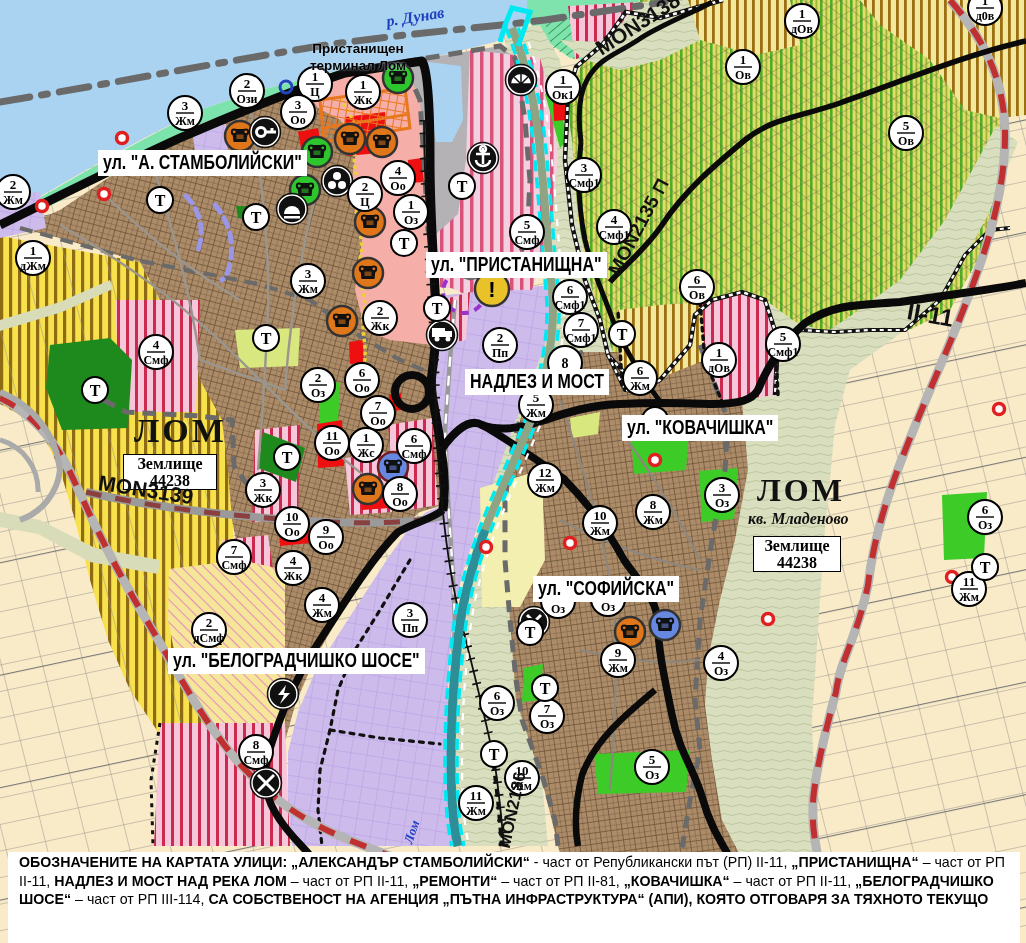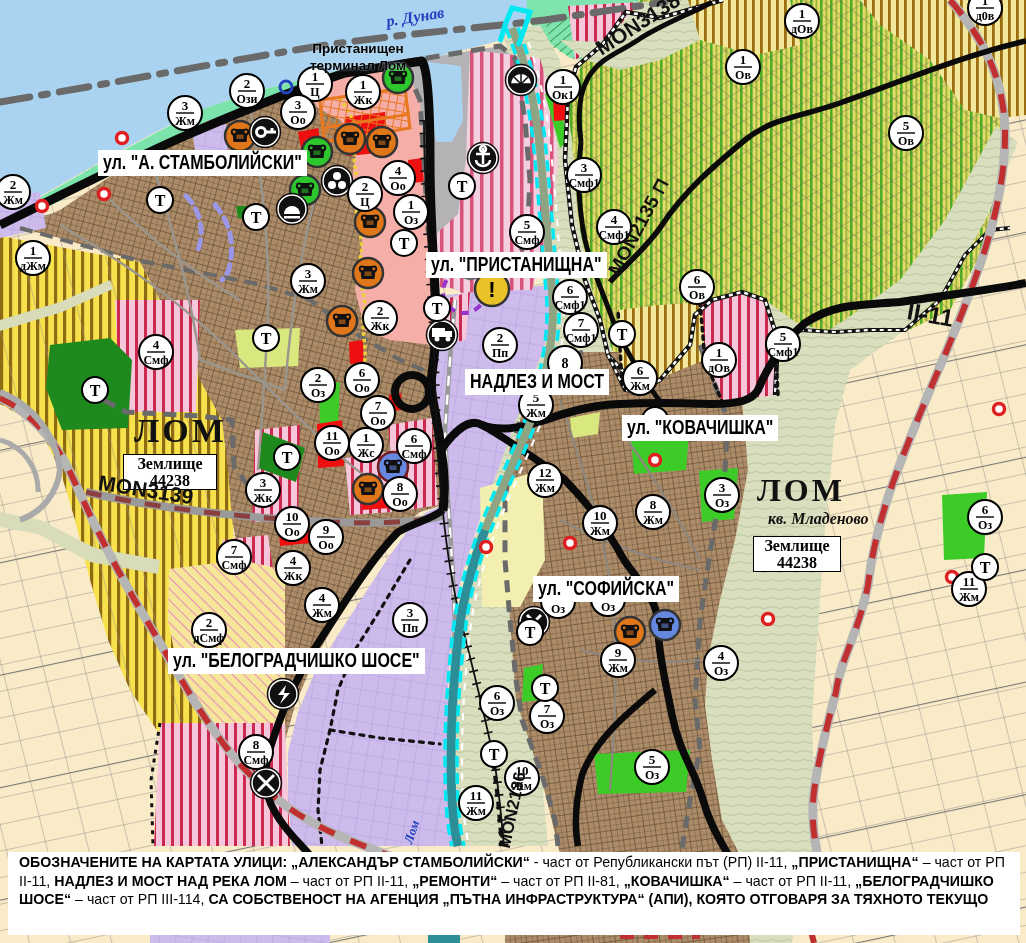--- a/index.html
+++ b/index.html
@@ -1033,26 +1033,26 @@
 <div style="position:absolute;left:426px;top:252px;background:#fff;padding:4px 5px;font-weight:bold;font-size:16px;white-space:nowrap;color:#000;"><span style="display:inline-block;transform:scaleY(1.24);">ул. "ПРИСТАНИЩНА"</span></div>
 <div style="position:absolute;left:447px;top:369px;background:#fff;padding:4px 5px;font-weight:bold;font-size:16px;white-space:nowrap;color:#000;margin-left:18px;"><span style="display:inline-block;transform:scaleY(1.24);">НАДЛЕЗ И МОСТ</span></div>
 <div style="position:absolute;left:622px;top:415px;background:#fff;padding:4px 5px;font-weight:bold;font-size:16px;white-space:nowrap;color:#000;"><span style="display:inline-block;transform:scaleY(1.24);">ул. "КОВАЧИШКА"</span></div>
 <div style="position:absolute;left:533px;top:576px;background:#fff;padding:4px 5px;font-weight:bold;font-size:16px;white-space:nowrap;color:#000;"><span style="display:inline-block;transform:scaleY(1.24);">ул. "СОФИЙСКА"</span></div>
 <div style="position:absolute;left:168px;top:648px;background:#fff;padding:4px 5px;font-weight:bold;font-size:16px;white-space:nowrap;color:#000;"><span style="display:inline-block;transform:scaleY(1.24);">ул. "БЕЛОГРАДЧИШКО ШОСЕ"</span></div>
 <div style="position:absolute;left:292px;top:40px;width:100px;text-align:center;font-weight:bold;font-size:13.5px;line-height:17px;color:#000;text-shadow:0 0 2px #cfe2f3;margin-left:16px;">Пристанищен<br>терминал Лом</div>
 <div style="position:absolute;left:386px;top:8px;font-family:'Liberation Serif',serif;font-weight:bold;font-style:italic;font-size:16px;color:#1F3FBF;transform:rotate(-9deg);">р. Дунав</div>
 <div style="position:absolute;left:134px;top:412px;font-family:'Liberation Serif',serif;font-weight:bold;font-size:34px;letter-spacing:3px;color:#111;">ЛОМ</div>
 <div style="position:absolute;left:123px;top:454px;width:92px;background:#fff;border:1.5px solid #000;font-family:'Liberation Serif',serif;font-weight:bold;font-size:16px;line-height:17px;text-align:center;color:#000;">Землище<br>44238</div>
 <div style="position:absolute;left:757px;top:472px;font-family:'Liberation Serif',serif;font-weight:bold;font-size:32px;letter-spacing:3px;color:#111;">ЛОМ</div>
-<div style="position:absolute;left:748px;top:510px;font-family:'Liberation Serif',serif;font-weight:bold;font-style:italic;font-size:16px;color:#111;margin-left:20px;">кв. Младеново</div>
+<div style="position:absolute;left:748px;top:510px;font-family:'Liberation Serif',serif;font-weight:bold;font-style:italic;font-size:16px;color:#111;">кв. Младеново</div>
 <div style="position:absolute;left:753px;top:536px;width:86px;background:#fff;border:1.5px solid #000;font-family:'Liberation Serif',serif;font-weight:bold;font-size:16px;line-height:17px;text-align:center;color:#000;">Землище<br>44238</div>
 <div style="position:absolute;left:98px;top:478px;font-weight:bold;font-size:21px;color:#111;transform:rotate(9deg);">MON3139</div>
 <div style="position:absolute;left:590px;top:12px;font-weight:bold;font-size:21px;color:#111;transform:rotate(-33deg);">MON3138</div>
 <div style="position:absolute;left:585px;top:215px;font-weight:bold;font-size:19px;color:#111;transform:rotate(-62deg);">MON2135 ⊓</div>
 <div style="position:absolute;left:474px;top:800px;font-weight:bold;font-size:17px;color:#111;transform:rotate(-78deg);">MON2136</div>
 <div style="position:absolute;left:907px;top:301px;font-weight:bold;font-size:24px;color:#111;transform:rotate(10deg);">II-11</div>
 <div style="position:absolute;left:400px;top:824px;font-family:'Liberation Serif',serif;font-style:italic;font-weight:bold;font-size:13px;color:#1F3FBF;transform:rotate(-72deg);">Лом</div>
 <div style="position:absolute;left:8px;top:852px;width:1001px;height:75px;background:#fff;
-font-size:14.2px;line-height:18.7px;color:#000;padding:1px 0 7px 11px;white-space:nowrap;">
+font-size:14.2px;line-height:18.7px;color:#000;padding:1px 0 16px 11px;white-space:nowrap;">
 <b>ОБОЗНАЧЕНИТЕ НА КАРТАТА УЛИЦИ: „АЛЕКСАНДЪР СТАМБОЛИЙСКИ“</b> - част от Републикански път (РП) II-11, <b>„ПРИСТАНИЩНА“</b> – част от РП<br>
 II-11, <b>НАДЛЕЗ И МОСТ НАД РЕКА ЛОМ</b> – част от РП II-11, <b>„РЕМОНТИ“</b> – част от РП II-81, <b>„КОВАЧИШКА“</b> – част от РП II-11, <b>„БЕЛОГРАДЧИШКО<br>
 ШОСЕ“</b> – част от РП III-114, <b>СА СОБСТВЕНОСТ НА АГЕНЦИЯ „ПЪТНА ИНФРАСТРУКТУРА“ (АПИ), КОЯТО ОТГОВАРЯ ЗА ТЯХНОТО ТЕКУЩО</b><br>
 </div>
 </div>
 </body></html>

